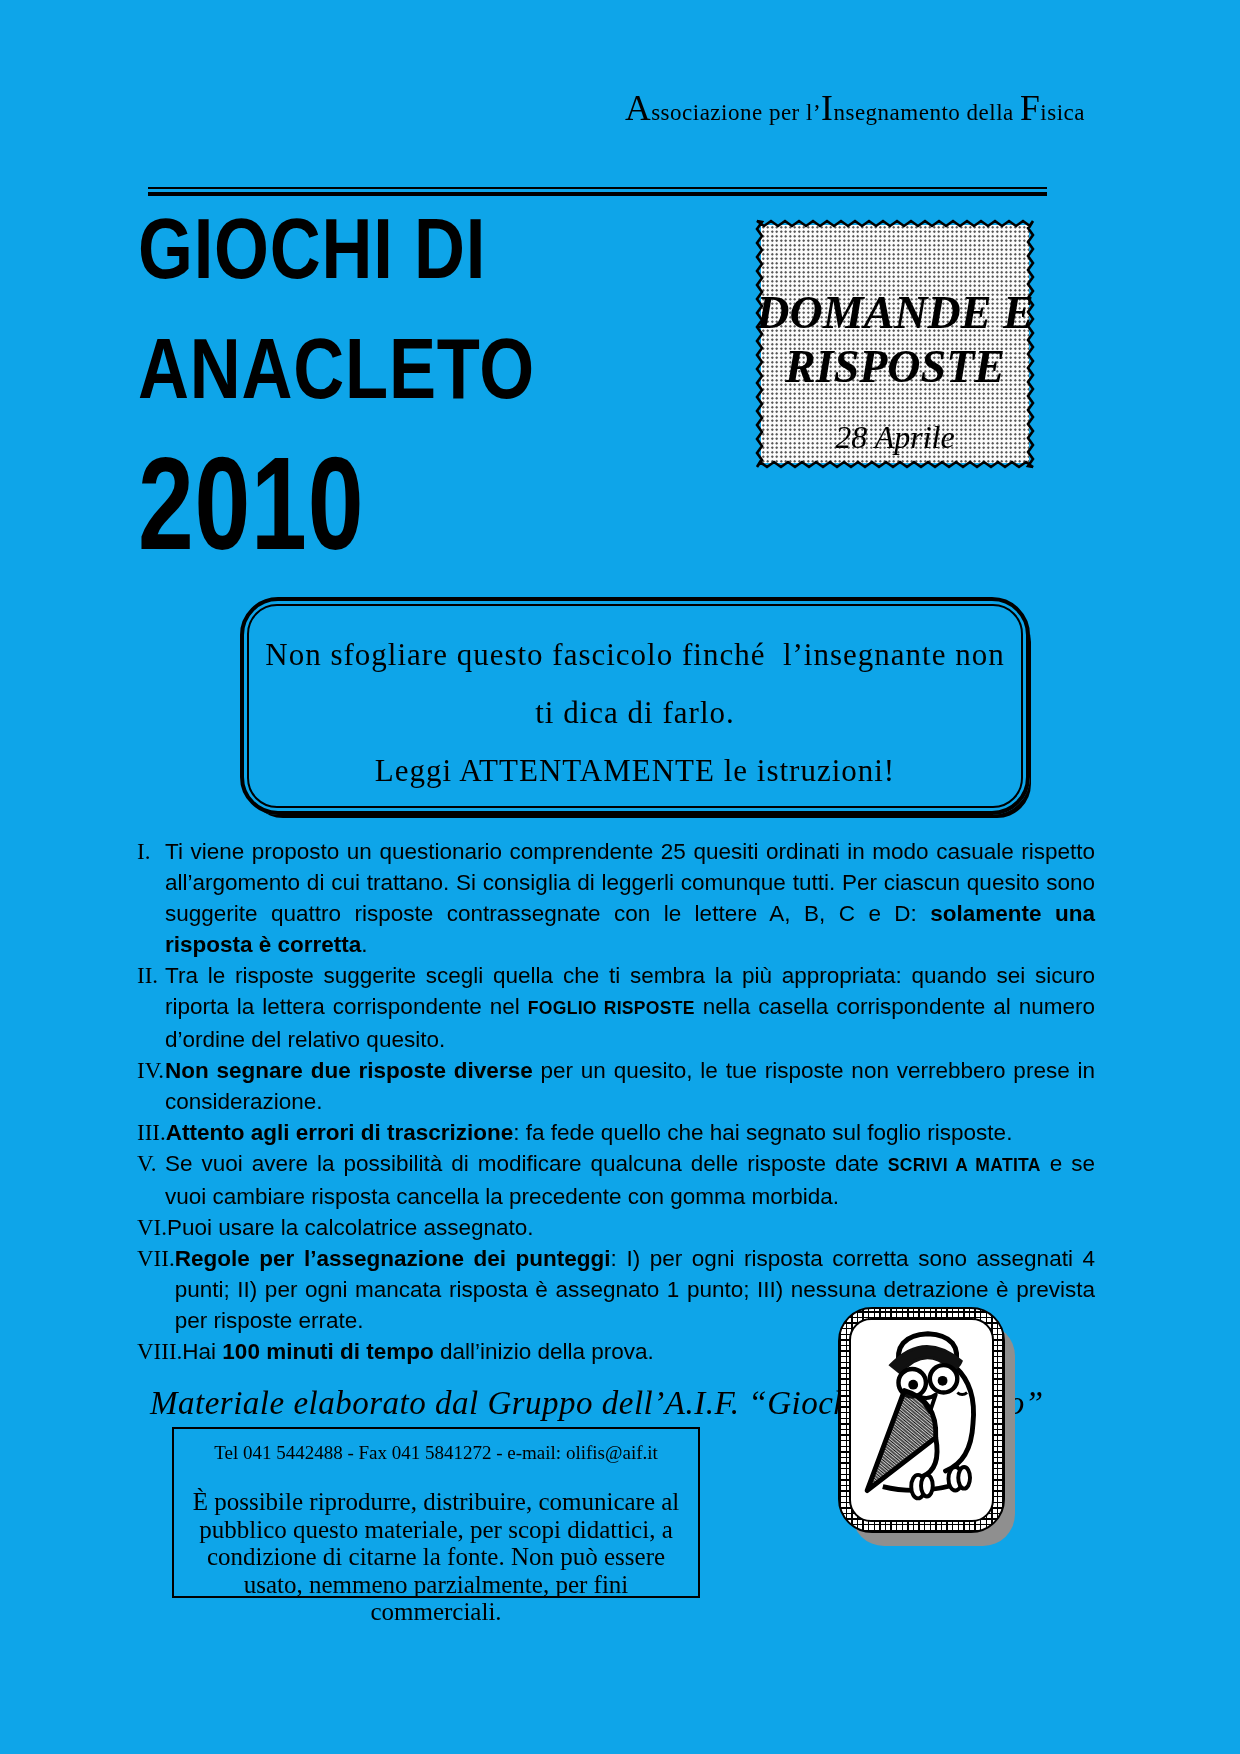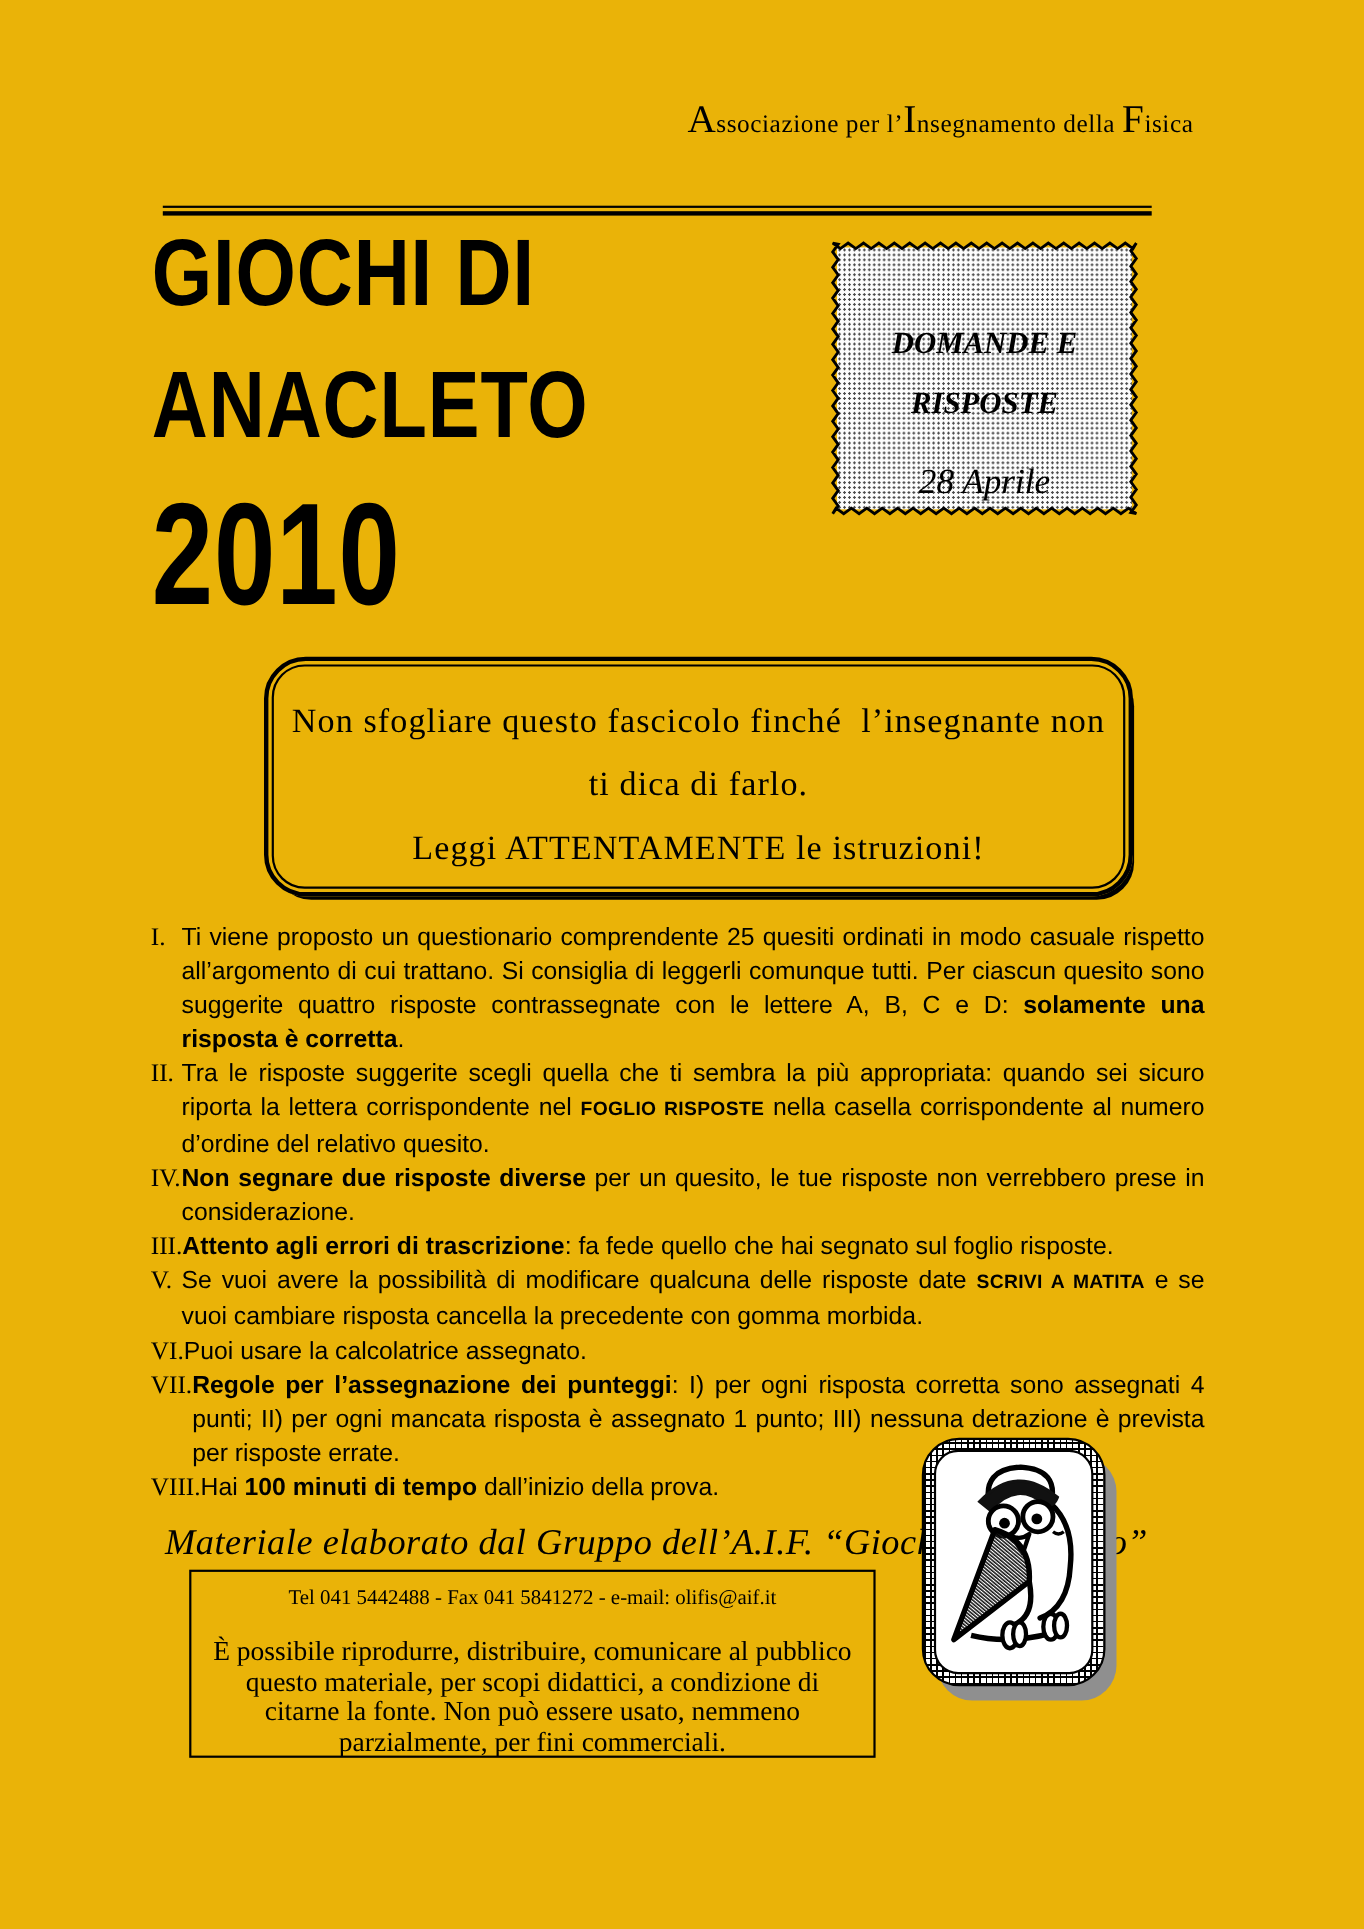--- a/index.html
+++ b/index.html
@@ -1,16 +1,16 @@
 <!DOCTYPE html>
 <html><head>
 <meta charset="utf-8">
 <style>
   html,body{margin:0;padding:0;background:#e8e8e8;}
-  .page{position:relative;width:1240px;height:1754px;background:#eab308;overflow:hidden;
+  .page{position:relative;width:1240px;height:1754px;background:#0ea5e9;overflow:hidden;
         font-family:"Liberation Serif",serif;color:#000;}
 
   
   .org-header{position:absolute;top:100px;right:155px;font-size:23px;letter-spacing:0.5px;
               font-family:"Liberation Serif",serif;white-space:nowrap;}
   .org-header .bigcap{font-size:1.55em;line-height:0;}
   .rule{position:absolute;left:148px;top:187px;width:899px;height:3px;
         border-top:2px solid #000;border-bottom:4px solid #000;}
 
   
@@ -22,21 +22,21 @@
   .t3{top:438px;font-size:132px;transform:scaleX(0.76);}
 
   
   .stamp{position:absolute;left:754px;top:218px;width:282px;height:252px;}
   .stamp-dots{position:absolute;inset:7px;
       background-image:radial-gradient(circle,#4a4a4a 1.05px,transparent 1.3px);
       background-size:4.5px 4.5px;background-color:#fdfdfd;}
   .stamp-zz{position:absolute;inset:0;}
   .stamp-text{position:absolute;inset:0;padding-top:68px;text-align:center;
       font-style:italic;font-family:"Liberation Serif",serif;}
-  .stamp-l1{font-size:28px;font-weight:600;line-height:54px;}
+  .stamp-l1{font-size:46px;font-weight:600;line-height:54px;}
   .stamp-l2{font-size:32px;font-weight:500;line-height:54px;margin-top:16px;}
 
   
   .notice{position:absolute;left:240px;top:597px;width:790px;height:218px;
       border:4px solid #000;border-radius:38px;box-shadow:5px 7px 0 -4px #000;box-sizing:border-box;}
   .notice-inner{position:absolute;inset:3px;border:2px solid #000;border-radius:30px;
       padding-top:20px;box-sizing:border-box;}
   .notice-line{text-align:center;font-size:31px;line-height:58px;
       font-family:"Liberation Serif",serif;white-space:pre;letter-spacing:1px;}
 
@@ -47,21 +47,21 @@
   .instr-text{flex:1;font-family:"Liberation Sans",sans-serif;font-size:22.5px;line-height:31px;
       text-align:justify;}
   .b{font-weight:700;}
   .sc{font-weight:700;font-size:0.78em;letter-spacing:0.3px;}
 
   
   .credit{position:absolute;left:150px;top:1385px;font-style:italic;font-size:33px;
       font-family:"Liberation Serif",serif;letter-spacing:0.5px;}
 
   
-  .contact{position:absolute;left:172px;top:1427px;width:624px;height:171px;
+  .contact{position:absolute;left:172px;top:1427px;width:528px;height:171px;
       border:2px solid #000;box-sizing:border-box;padding-top:10px;text-align:center;}
   .contact-line{font-size:19px;line-height:27px;font-family:"Liberation Serif",serif;}
   .contact-license{margin-top:22px;padding:0 14px;font-size:25px;line-height:27.5px;
       font-family:"Liberation Serif",serif;}
 
   
   .owl-frame{position:absolute;left:838px;top:1307px;width:167px;height:226px;
       border:2.5px solid #000;border-radius:34px;box-sizing:border-box;
       background-color:#fff;
       background-image:

